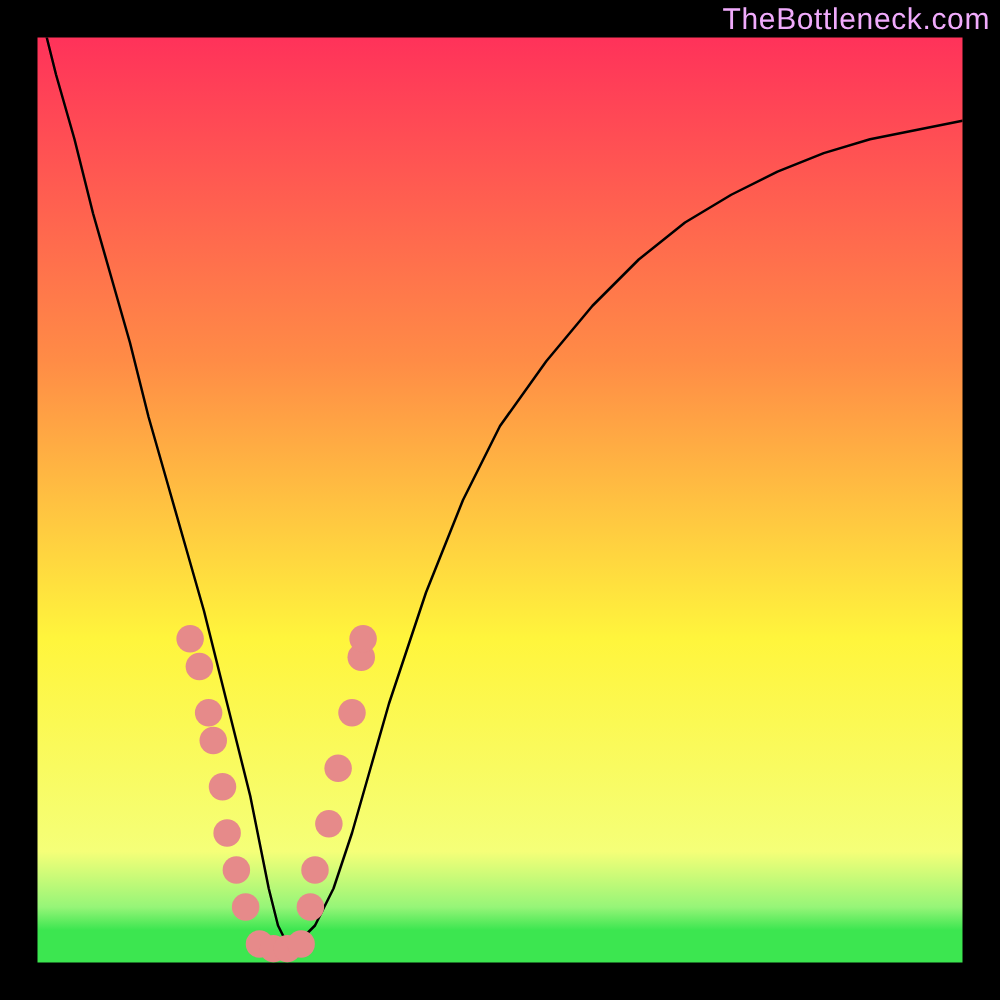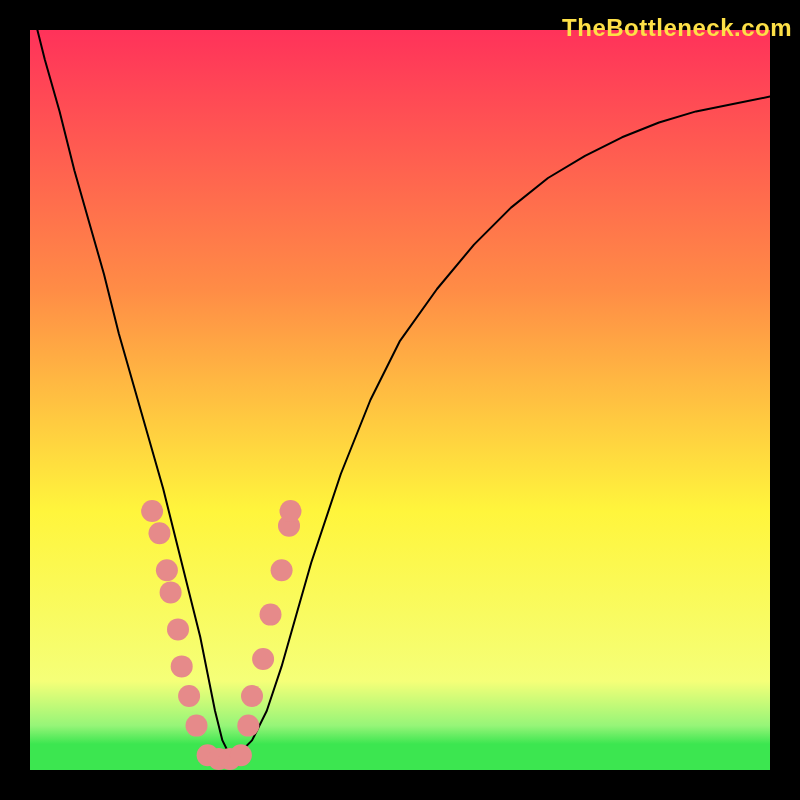--- a/index.html
+++ b/index.html
@@ -29,25 +29,25 @@
       rgb(60,230,80) 3.5%,
       rgb(150,245,120) 6%,
       rgb(245,255,120) 12%,
       rgb(255,245,60) 35%,
       rgb(255,140,70) 65%,
       rgb(255,50,90) 100%
     );
   }
   .watermark {
     position: absolute;
-    top: 14px;
+    top: 2px;
     right: 8px;
-    color: #fde047;
+    color: #f0abfc;
     font-size: 24px;
-    font-weight: 700;
+    font-weight: 400;
     letter-spacing: 0.5px;
   }
   svg {
     position: absolute;
     left: 0;
     top: 0;
   }
 </style>
 </head>
 <body>

